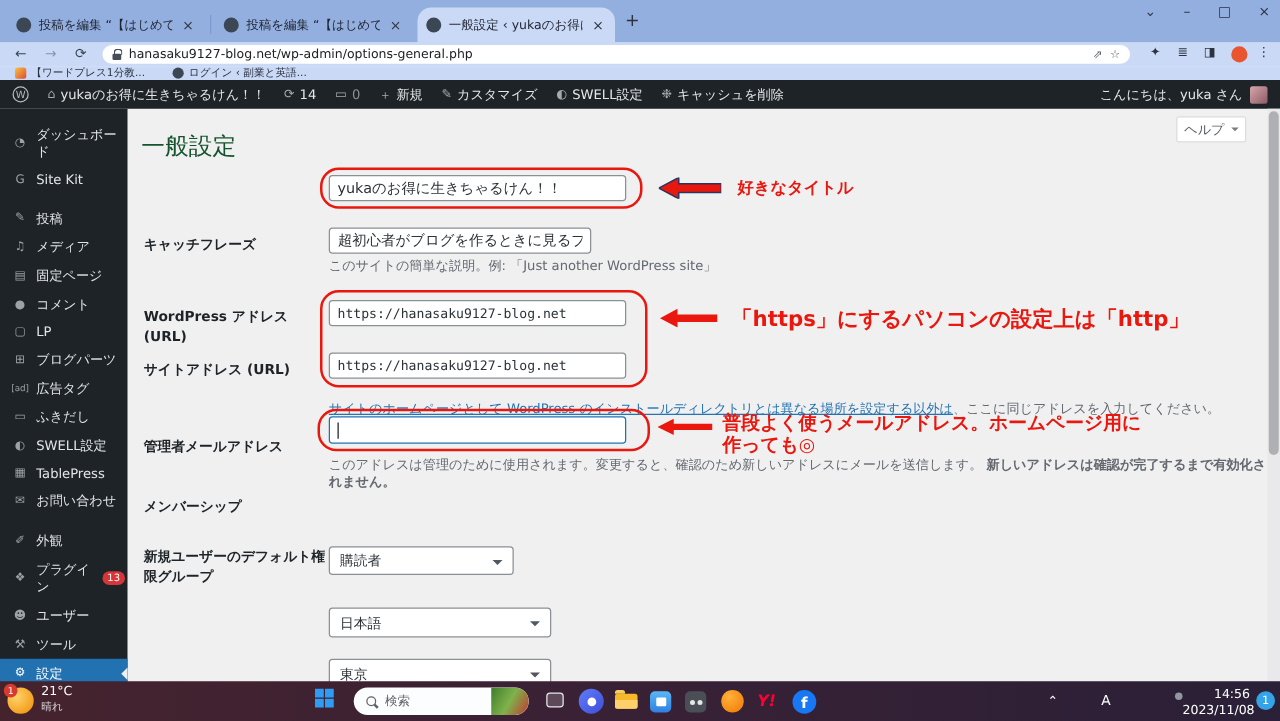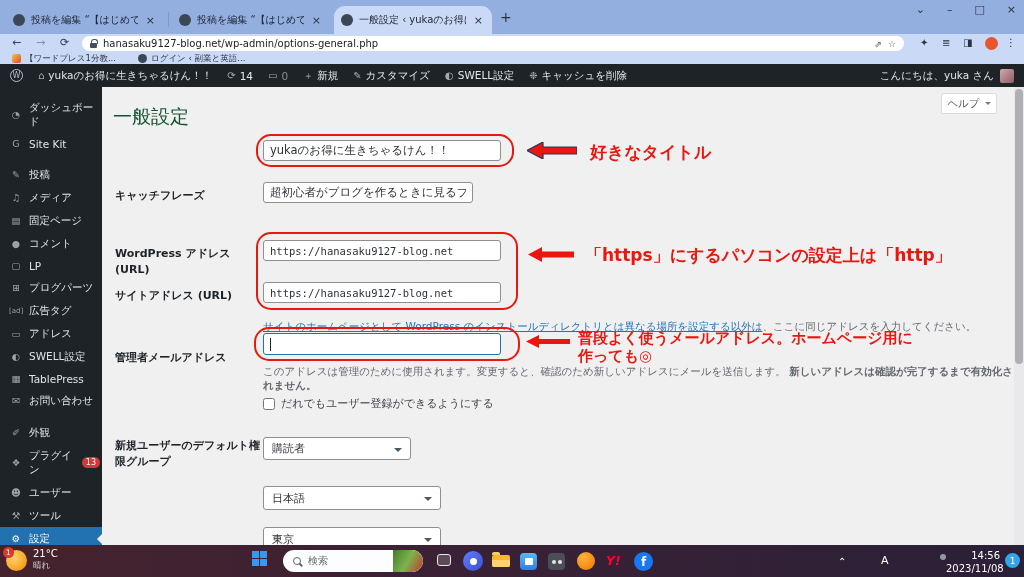--- a/index.html
+++ b/index.html
@@ -240,21 +240,21 @@
       <li>
           <span class="ic">⊞</span>
           <span>ブログパーツ</span>
         </li>
       <li>
           <span class="ic" style="font-size:7px">[ad]</span>
           <span>広告タグ</span>
         </li>
       <li>
           <span class="ic">▭</span>
-          <span>アドレス</span>
+          <span>ふきだし</span>
         </li>
       <li>
           <span class="ic">◐</span>
           <span>SWELL設定</span>
         </li>
       <li>
           <span class="ic">▦</span>
           <span>TablePress</span>
         </li>
       <li>
@@ -291,24 +291,25 @@
   <div class="helpbtn">
     <span>ヘルプ</span>
       <span class="tri"></span>
   </div>
 
   <input class="rinput" style="top: 140px;" value="yukaのお得に生きちゃるけん！！">
   <div class="redbox" style="left:256px;top:134px;width:258px;height:33px"></div>
   <svg class="arrow" style="left:527px;top:142px" width="50" height="17" viewBox="0 0 50 17">
       <path d="M0 8.5 L16 0 L16 5 L50 5 L50 12 L16 12 L16 17 Z" fill="currentColor" stroke="#2a3560" stroke-width="1.2"></path>
     </svg>
-  <div class="note" style="left:590px;top:141px;font-size:17px">好きなタイトル</div>
+  <div class="note" style="left:590px;top:141px;font-size:13px">好きなタイトル</div>
 
   <div class="rlabel" style="top:188px">キャッチフレーズ</div>
   <input class="rinput" style="top: 182px; width: 210px;" value="超初心者がブログを作るときに見るブログ">
+  <div class="desc" style="top:206px">このサイトの簡単な説明。例: 「Just another WordPress site」</div>
 
   <div class="rlabel" style="top:246px">WordPress アドレス (URL)</div>
   <input class="rinput mono" style="top: 240px;" value="https://hanasaku9127-blog.net">
 
   <div class="rlabel" style="top:288px">サイトアドレス (URL)</div>
   <input class="rinput mono" style="top: 282px;" value="https://hanasaku9127-blog.net">
   <div class="redbox" style="left:256px;top:232px;width:262px;height:78px"></div>
   <svg class="arrow" style="left:528px;top:247px" width="46" height="15" viewBox="0 0 46 15">
       <path d="M0 7.5 L14 0 L14 4.5 L46 4.5 L46 10.5 L14 10.5 L14 15 Z" fill="currentColor"></path>
     </svg>
@@ -323,24 +324,21 @@
   <svg class="arrow" style="left:526px;top:335px" width="44" height="13" viewBox="0 0 44 13">
       <path d="M0 6.5 L13 0 L13 4 L44 4 L44 9 L13 9 L13 13 Z" fill="currentColor"></path>
     </svg>
   <div class="note" style="left:578px;top:329px;font-size:15px">普段よく使うメールアドレス。ホームページ用に</div>
   <div class="note" style="left:578px;top:347px;font-size:15px">作っても◎</div>
   <div class="desc" style="top:365px;width:760px">
     <span>このアドレスは管理のために使用されます。変更すると、確認のため新しいアドレスにメールを送信します。</span>
     <b>新しいアドレスは確認が完了するまで有効化されません。</b>
   </div>
 
-  <div class="cbrow" style="top:396px">
-    <input type="checkbox" style="">
-    <span>だれでもユーザー登録ができるようにする</span>
-  </div>
+  <div class="rlabel" style="top:398px">メンバーシップ</div>
 
   <div class="rlabel" style="top:438px">新規ユーザーのデフォルト権限グループ</div>
   <div class="select" style="top:437px;width:148px;height:23px">
       <span>購読者</span>
     </div>
 
   <div class="select" style="top:486px;width:178px;height:24px">
       <span>日本語</span>
     </div>
 

